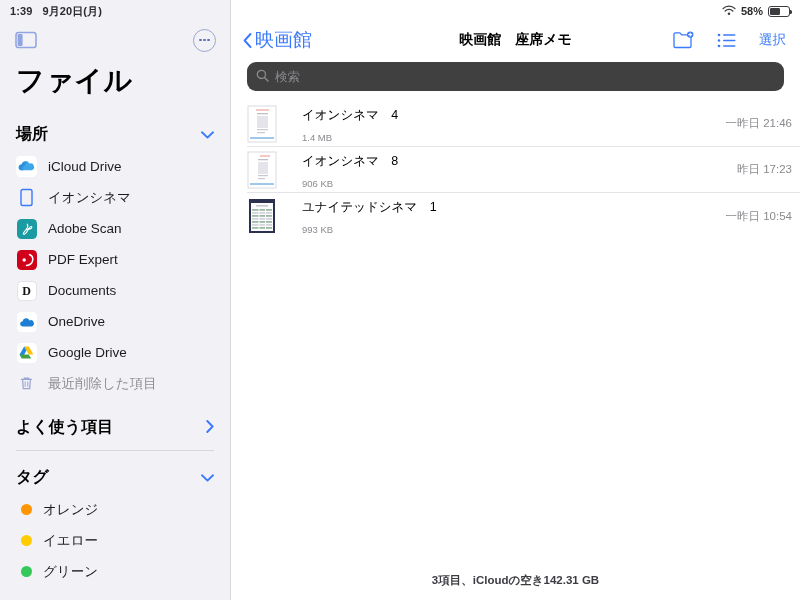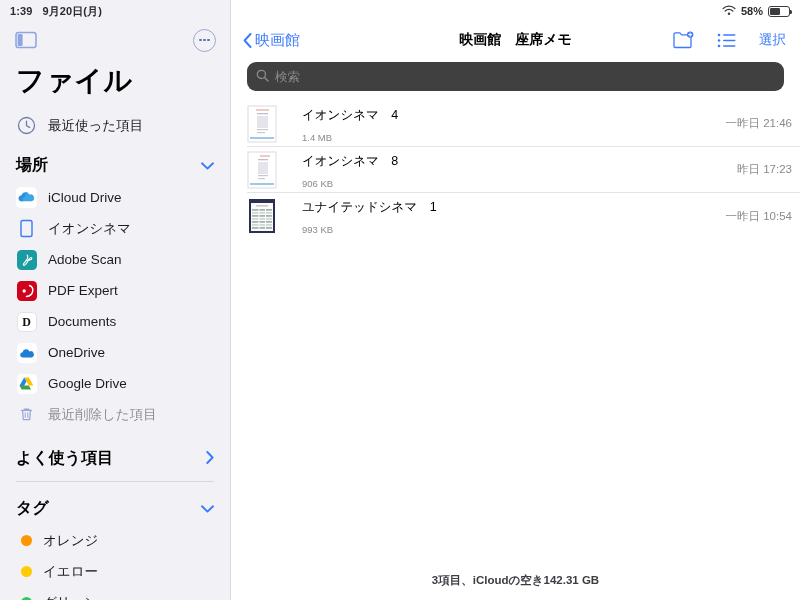--- a/index.html
+++ b/index.html
@@ -82,21 +82,21 @@
      position:relative; display:flex; align-items:center; padding:1px; }
   .batt::after { content:""; position:absolute; right:-3.4px; top:3px; width:2px;
      height:4px; background:#3c3c40; border-radius:0 1.5px 1.5px 0; }
   .batt i { display:block; height:100%; background:#3c3c40; border-radius:1.3px; }
 
   .navbar {
     height:36px; display:flex; align-items:center;
     padding:0 14px 0 12px; position:relative;
   }
   .back-btn { display:flex; align-items:center; gap:3px; color:#3a7afe;
-    font-size:15px; cursor:pointer; z-index:2; }
+    font-size:19px; cursor:pointer; z-index:2; }
   .nav-title {
     position:absolute; left:0; right:0; text-align:center;
     font-size:14px; font-weight:bold; color:#000; pointer-events:none;
   }
   .nav-actions { margin-left:auto; display:flex; align-items:center; gap:23px; z-index:2; }
   .nav-actions .act { cursor:pointer; color:#3a7afe; display:flex; align-items:center; }
   .select-lbl { font-size:13.5px; color:#3a7afe; cursor:pointer; }
 
   .searchwrap { padding:4px 16px 10px 16px; }
   .search {
@@ -147,29 +147,20 @@
       </span>
       <span class="dots-btn">
         <i></i>
           <i></i>
           <i></i>
       </span>
     </div>
 
     <div class="sb-title">ファイル</div>
 
-    <div class="sb-row">
-      <span class="ic">
-        <svg width="19" height="19" viewBox="0 0 19 19">
-          <circle cx="9.5" cy="9.5" r="8" fill="none" stroke="#6e7ba8" stroke-width="1.3"></circle>
-          <path d="M9.5 5.2V9.7L12.6 11.4" fill="none" stroke="#6e7ba8" stroke-width="1.3" stroke-linecap="round"></path>
-        </svg>
-      </span>
-      <span class="lbl">最近使った項目</span>
-    </div>
 
     <div class="sb-section">
       <span class="st">場所</span>
       <span class="chev">
         <svg width="13" height="8" viewBox="0 0 13 8">
             <path d="M1 1.3L6.5 6.6L12 1.3" fill="none" stroke="#3a7afe" stroke-width="1.9" stroke-linecap="round" stroke-linejoin="round"></path>
           </svg>
       </span>
     </div>
 

